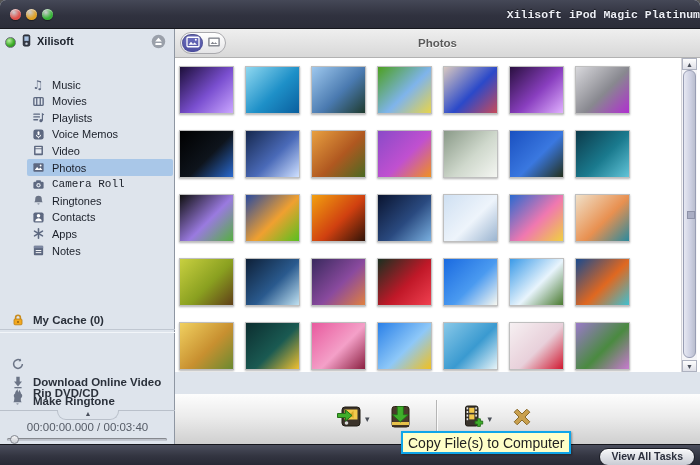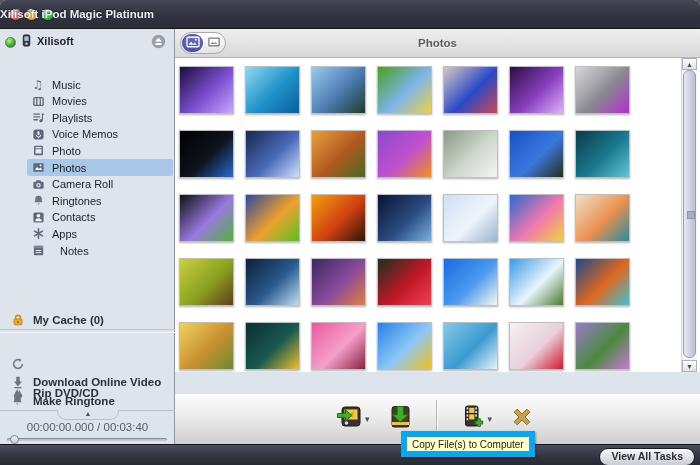--- a/index.html
+++ b/index.html
@@ -2,22 +2,22 @@
 <html><head>
 <meta charset="utf-8">
 <style>
   html,body{margin:0;padding:0;background:#555;font-family:"Liberation Sans","DejaVu Sans",sans-serif;}
   #window{position:relative;width:700px;height:465px;overflow:hidden;border-radius:6px 6px 0 0;background:#dee4ec;}
 
   
   #titlebar{position:absolute;left:0;top:0;width:700px;height:29px;
     background:linear-gradient(#454857,#30323f 55%,#2b2d39);border-bottom:1px solid #16171d;box-sizing:border-box;}
   .traffic{position:absolute;top:9px;width:11px;height:11px;border-radius:50%;box-shadow:inset 0 1px 1px rgba(255,255,255,.5),0 1px 1px rgba(0,0,0,.4);}
-  #win-title{position:absolute;left:0;top:0;width:100%;height:29px;line-height:29px;text-align:left;
-    color:#eceef5;font-size:11.5px;font-weight:bold;text-shadow:0 -1px 1px rgba(0,0,0,.6);}
+  #win-title{position:absolute;left:0;top:0;width:100%;height:29px;line-height:29px;text-align:right;
+    color:#eceef5;font-size:11.5px;font-weight:bold;text-shadow:0 -1px 1px rgba(0,0,0,.6);font-family:Liberation Mono, monospace;}
 
   
   #sidebar{position:absolute;left:0;top:29px;width:175px;height:415px;background:#dee4ec;border-right:1px solid #8e96a2;box-sizing:border-box;}
   #device-row{position:absolute;left:0;top:4px;width:100%;height:18px;}
   #green-dot{position:absolute;left:5px;top:4px;width:11px;height:11px;border-radius:50%;
     background:radial-gradient(circle at 35% 30%,#b9f0a0,#3fae2a 55%,#1d7d12);border:1px solid #6a7078;box-sizing:border-box;}
   #device-icon{position:absolute;left:20px;top:0px;}
   #device-name{position:absolute;left:37px;top:2px;font-size:11px;font-weight:bold;color:#1c222c;}
   #eject-btn{position:absolute;right:8px;top:1px;width:15px;height:15px;cursor:default;}
   .srow{position:absolute;left:27px;width:146px;height:17px;display:flex;align-items:center;border-radius:2px;}
@@ -68,22 +68,22 @@
   .tb-caret{font-size:9px;color:#4a4f58;margin:0 0 0 2px;}
   .tb-sep{width:1px;height:38px;background:#b5b5b5;border-right:1px solid #fbfbfb;margin:0 20px 0 22px;}
   .tb-gap{width:16px;}
 
   
   #bottombar{position:absolute;left:0;top:444px;width:700px;height:21px;background:linear-gradient(#4b4e5d,#333541 55%,#272935);border-top:1px solid #15161c;box-sizing:border-box;}
   #view-all-tasks{position:absolute;right:5px;top:3px;height:16px;line-height:15px;padding:0 11px;border-radius:9px;
     background:linear-gradient(#f7f8fa,#c9ccd4);border:1px solid #1b1d26;box-shadow:inset 0 1px 0 #fff;
     font-size:10.5px;font-weight:bold;color:#2b2f3d;}
 
-  #tooltip{position:absolute;left:401px;top:431px;background:#ffffc8;border:6px solid #0ea5e9;box-shadow:1px 1px 2px rgba(0,0,0,.35);
-    font-size:10px;color:#222;padding:1.5px 5px;white-space:nowrap;z-index:50;}
+  #tooltip{position:absolute;left:401px;top:431px;background:#ffffc8;border:2px solid #0ea5e9;box-shadow:1px 1px 2px rgba(0,0,0,.35);
+    font-size:14px;color:#222;padding:1.5px 5px;white-space:nowrap;z-index:50;}
 </style>
 </head>
 <body>
 
 <div id="window">
 
   <div id="titlebar">
     <span class="traffic" style="left: 10px; background: radial-gradient(circle at 35% 30%, rgba(255, 255, 255, 0.75), rgb(224, 80, 74) 60%);"></span>
     <span class="traffic" style="left: 26px; background: radial-gradient(circle at 35% 30%, rgba(255, 255, 255, 0.75), rgb(223, 160, 35) 60%);"></span>
     <span class="traffic" style="left: 42px; background: radial-gradient(circle at 35% 30%, rgba(255, 255, 255, 0.75), rgb(53, 180, 54) 60%);"></span>
@@ -147,33 +147,33 @@
           <span class="lbl">Voice Memos</span>
         </div>
         <div class="srow" style="top: 113.4px;">
           <span class="ic">
             <svg width="13" height="13" viewBox="0 0 14 14">
               <rect x="2.2" y="2" width="9.6" height="10" rx="1" fill="#5d6880"></rect>
               <rect x="3.8" y="3.4" width="6.4" height="1.2" fill="#fff"></rect>
               <rect x="3.8" y="5.6" width="6.4" height="4.6" fill="#e6ebf2"></rect>
             </svg>
           </span>
-          <span class="lbl">Photo</span>
+          <span class="lbl">Video</span>
         </div>
         <div class="srow sel" style="top: 130px; background: rgb(169, 199, 232);">
           <span class="ic">
             <svg width="13" height="13" viewBox="0 0 14 14">
               <rect x="1.5" y="2.5" width="11" height="9" rx="1" fill="#5d6880"></rect>
               <path d="M3 9.6l2.5-3.1 2 2.2L9 7l2.2 2.6z" fill="#fff"></path>
               <circle cx="9.3" cy="4.9" r="1" fill="#fff"></circle>
             </svg>
           </span>
           <span class="lbl">Photos</span>
         </div>
-        <div class="srow" style="top: 146.6px;">
+        <div class="srow" style="top: 146.6px; font-family: Liberation Mono, monospace;">
           <span class="ic">
             <svg width="13" height="13" viewBox="0 0 14 14">
               <rect x="1.5" y="4" width="11" height="7.6" rx="1.5" fill="#5d6880"></rect>
               <rect x="4.4" y="2.4" width="5.2" height="2.2" rx=".8" fill="#5d6880"></rect>
               <circle cx="7" cy="7.8" r="2.3" fill="#dfe4ec"></circle>
               <circle cx="7" cy="7.8" r="1.1" fill="#5d6880"></circle>
             </svg>
           </span>
           <span class="lbl">Camera Roll</span>
         </div>
@@ -201,21 +201,21 @@
             <svg width="13" height="13" viewBox="0 0 14 14">
               <g stroke="#5d6880" stroke-width="1.7" stroke-linecap="round">
                 <line x1="7" y1="2" x2="7" y2="12"></line>
                 <line x1="2.7" y1="4.5" x2="11.3" y2="9.5"></line>
                 <line x1="11.3" y1="4.5" x2="2.7" y2="9.5"></line>
               </g>
             </svg>
           </span>
           <span class="lbl">Apps</span>
         </div>
-        <div class="srow" style="top: 213px; gap: 8px;">
+        <div class="srow" style="top: 213px;">
           <span class="ic">
             <svg width="13" height="13" viewBox="0 0 14 14">
               <rect x="2" y="2" width="10" height="10" rx="1" fill="#5d6880"></rect>
               <rect x="2" y="2" width="10" height="2.5" fill="#7b86a0"></rect>
               <path d="M4 7h6M4 9.3h6" stroke="#fff" stroke-width="1"></path>
             </svg>
           </span>
           <span class="lbl">Notes</span>
         </div>
       </div>

